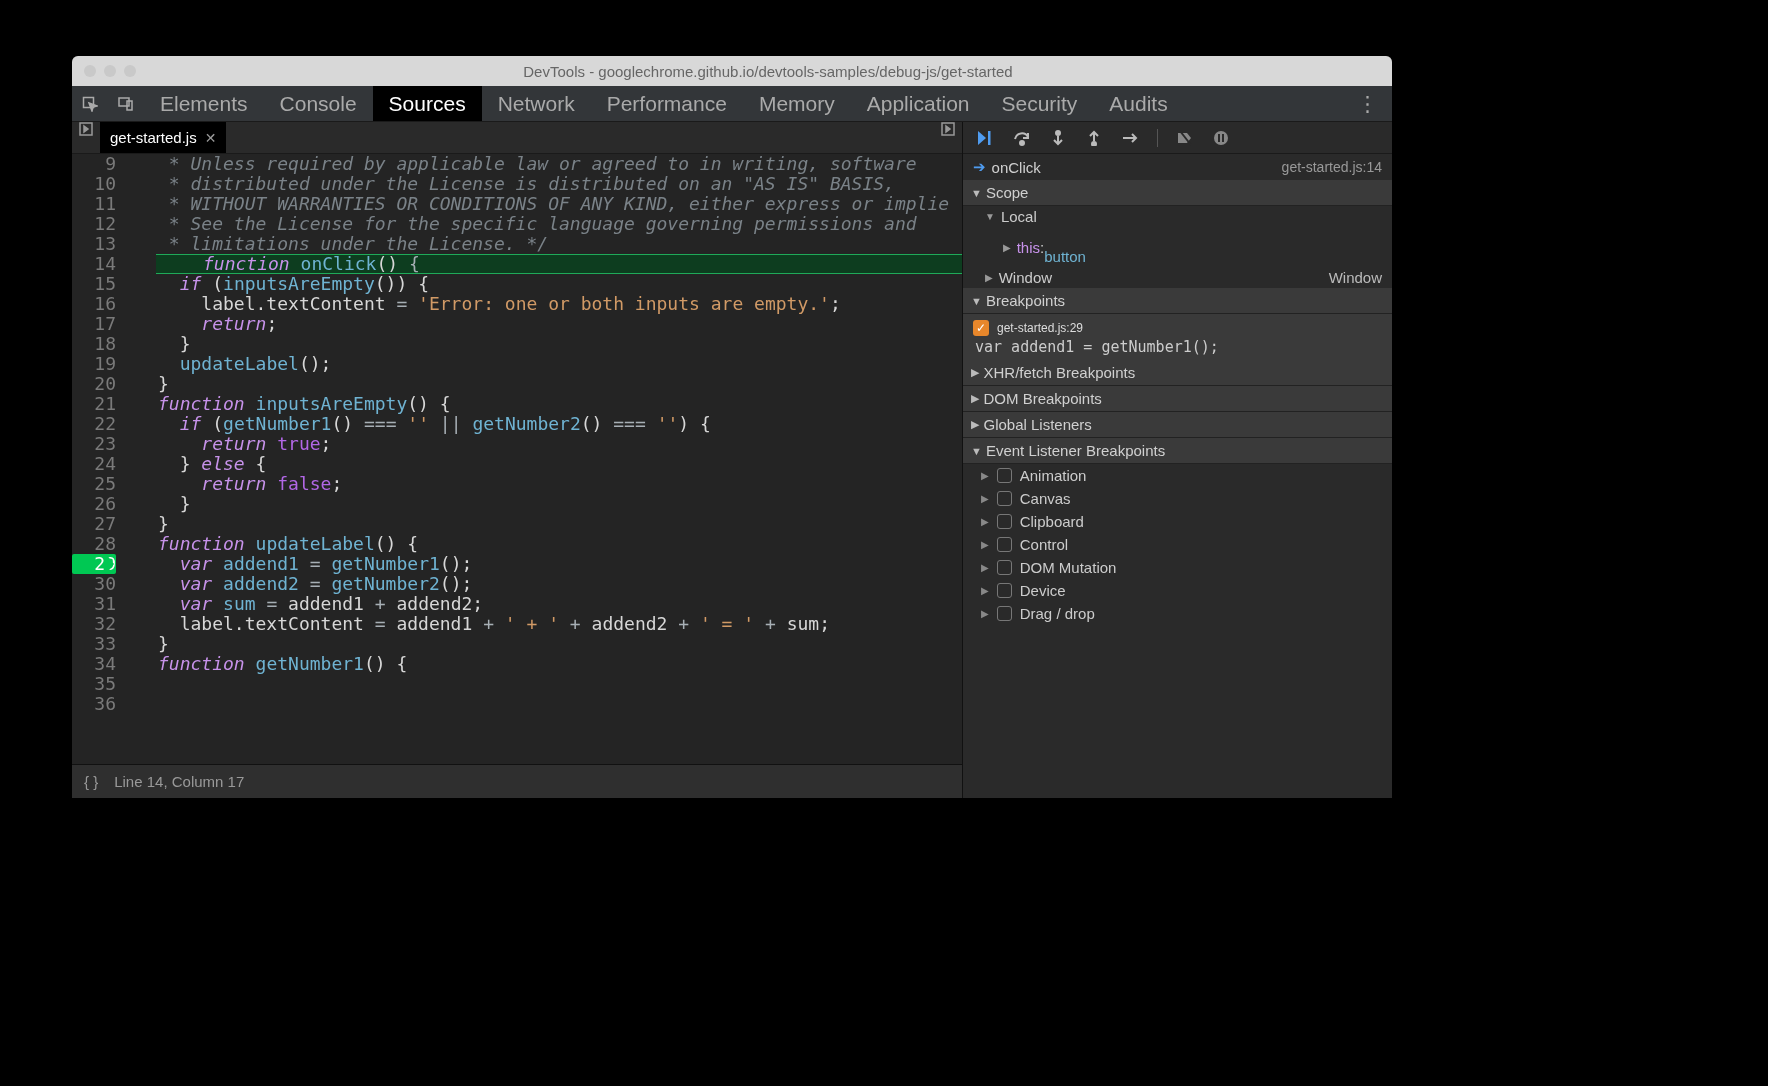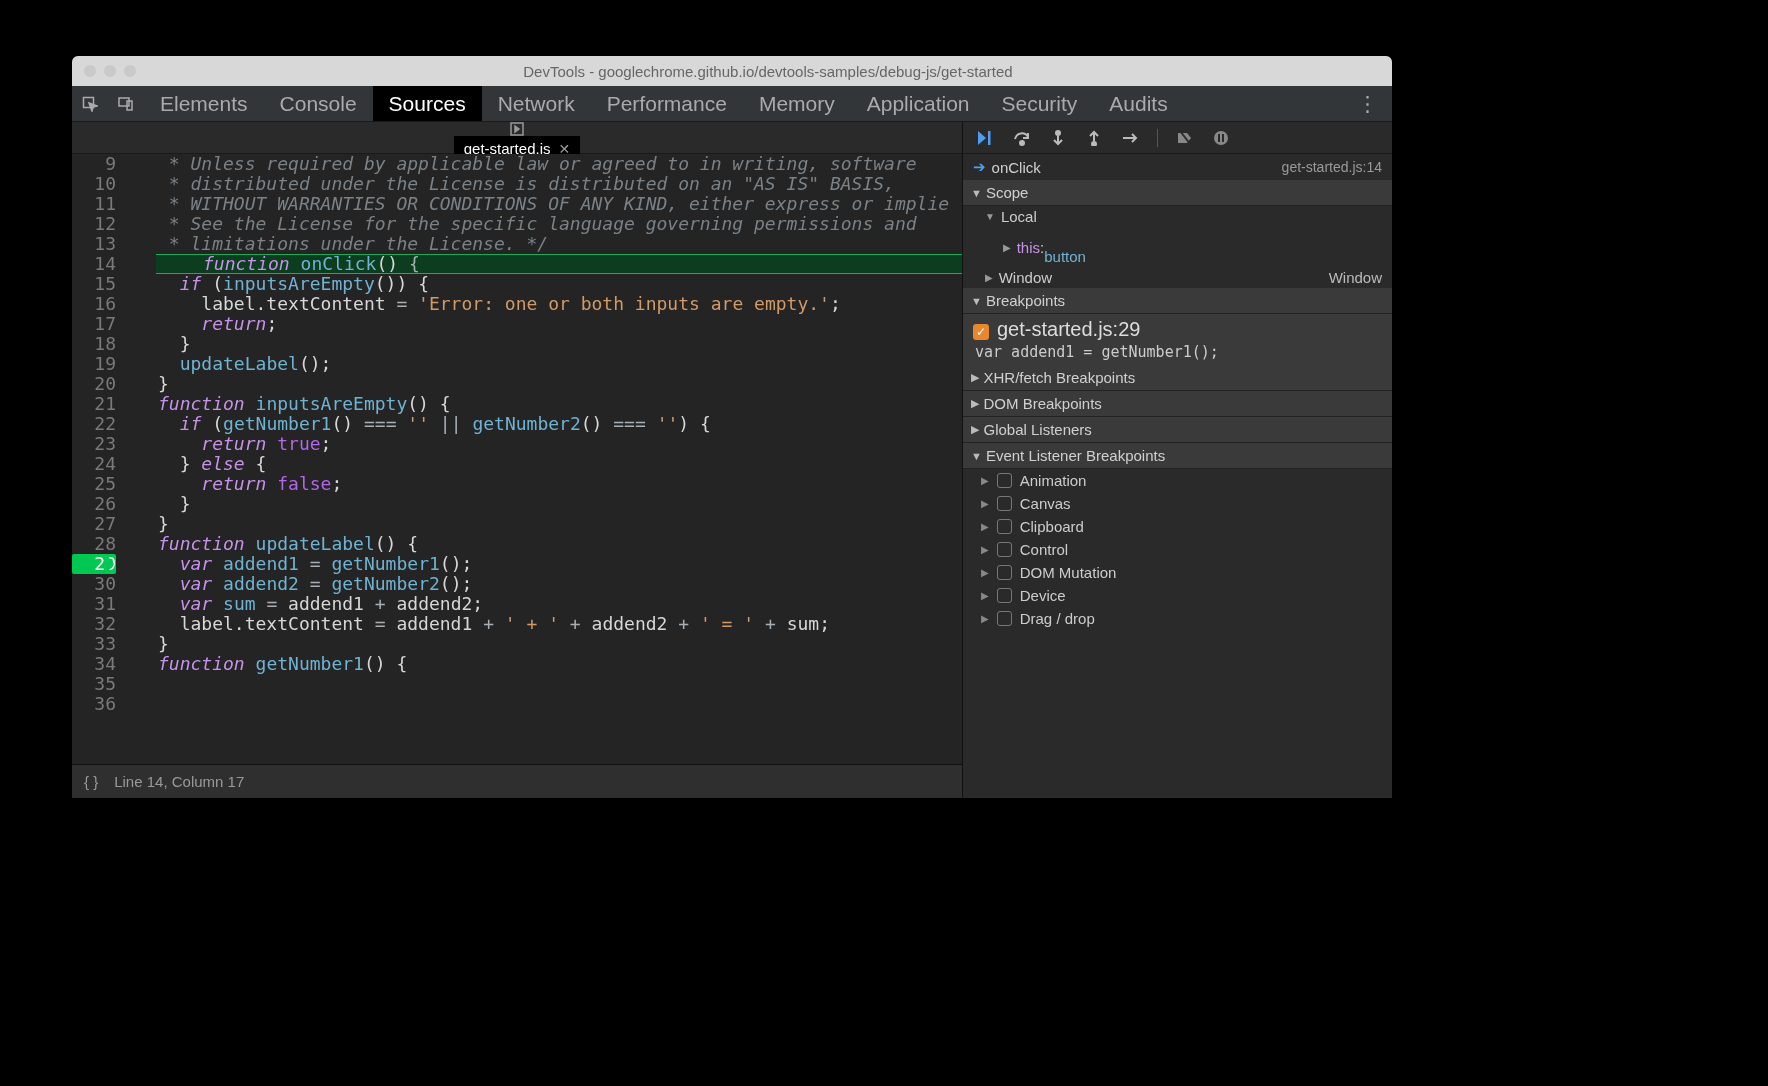--- a/index.html
+++ b/index.html
@@ -9,21 +9,21 @@
 .traffic { display:flex; gap:8px; margin-right:20px; }
 .dot { width:12px; height:12px; border-radius:50%; background:#c9c9c9; }
 .titlebar-text { flex:1; text-align:center; color:#666; }
 .tabs-row { height:36px; background:#333639; display:flex; align-items:center; color:#aaa; font-size:21px; border-bottom:1px solid #1a1a1a;}
 .tabs-row .ctrl-icon { width:36px; display:flex; justify-content:center; color:#aaa; }
 .tab { padding:0 16px; height:100%; display:flex; align-items:center; cursor:pointer; }
 .tab.active { background:#000; color:#fff; }
 .ellipsis { margin-left:auto; padding:0 14px; color:#aaa; }
 .main { flex:1; display:flex; overflow:hidden; }
 .editor-pane { flex:1; display:flex; flex-direction:column; background:#242424; min-width:0;}
-.file-tabs { height:32px; background:#2a2a2a; display:flex; align-items:center; border-bottom:1px solid #1a1a1a;flex-direction:column;}
+.file-tabs { height:32px; background:#2a2a2a; display:flex; border-bottom:1px solid #1a1a1a;}
 .nav-btn { width:28px; display:flex; justify-content:center; color:#888; }
 .file-tab { background:#000; color:#fff; padding:4px 10px; font-size:15px; display:flex; align-items:center; gap:8px;}
 .file-tab .x { color:#999; font-size:14px;}
 .file-tabs .spacer { flex:1; }
 .code-area { flex:1; display:flex; font-family:Menlo,Consolas,monospace; font-size:18px; overflow:hidden; background:#242424;}
 .gutter { width:48px; background:#242424; color:#7a7a7a; text-align:right; padding-right:4px; }
 .gutter .ln { height:20px; line-height:20px; position:relative;}
 .gutter .ln.active { background:#00c853; color:#fff; border-radius:2px;text-align:right; }
 .gutter .ln.active::after { content:''; position:absolute; right:-8px; top:0; border:10px solid transparent; border-left:8px solid #00c853;}
 .code { flex:1; color:#d7d7d7; overflow:hidden;margin-left:36px;}
@@ -44,21 +44,21 @@
 .section-hdr .tri { font-size:11px; color:#bbb;}
 .callframe { background:#2a2a2a; color:#d0d0d0; padding:4px 10px; display:flex; align-items:center; font-size:15px;}
 .callframe .loc { margin-left:auto; color:#999; font-size:14px;}
 .scope-row { padding:2px 10px 2px 22px; color:#ccc; font-size:15px; display:flex; align-items:center;}
 .scope-row .tri { font-size:10px; margin-right:6px; color:#999;}
 .scope-row .val { margin-left:auto; color:#bbb;}
 .kwc { color:#c792ea;}
 .valc { color:#6fb3d2;margin-top:19px;}
 .bp-item { background:#3a3a3a; padding:4px 10px;}
 .bp-item .chk { display:inline-flex; width:16px; height:16px; background:#e8872b; border-radius:3px; justify-content:center; align-items:center; color:#fff; font-size:12px; margin-right:8px;}
-.bp-item .lbl { color:#ddd; font-size:20px;}
+.bp-item .lbl { color:#ddd; font-size:12px;}
 .bp-item .code-preview { font-family:Menlo,monospace; color:#ccc; font-size:15px; padding-left:2px; margin-top:2px;}
 .evt-row { padding:3px 10px 3px 18px; color:#ccc; font-size:15px; display:flex; align-items:center; gap:8px;}
 .evt-row .tri { font-size:10px; color:#888;}
 .evt-row .box { width:15px; height:15px; border:1px solid #777; border-radius:3px;}
 svg { display:block; }
 </style>
 </head>
 <body>
 
 <div class="window">

